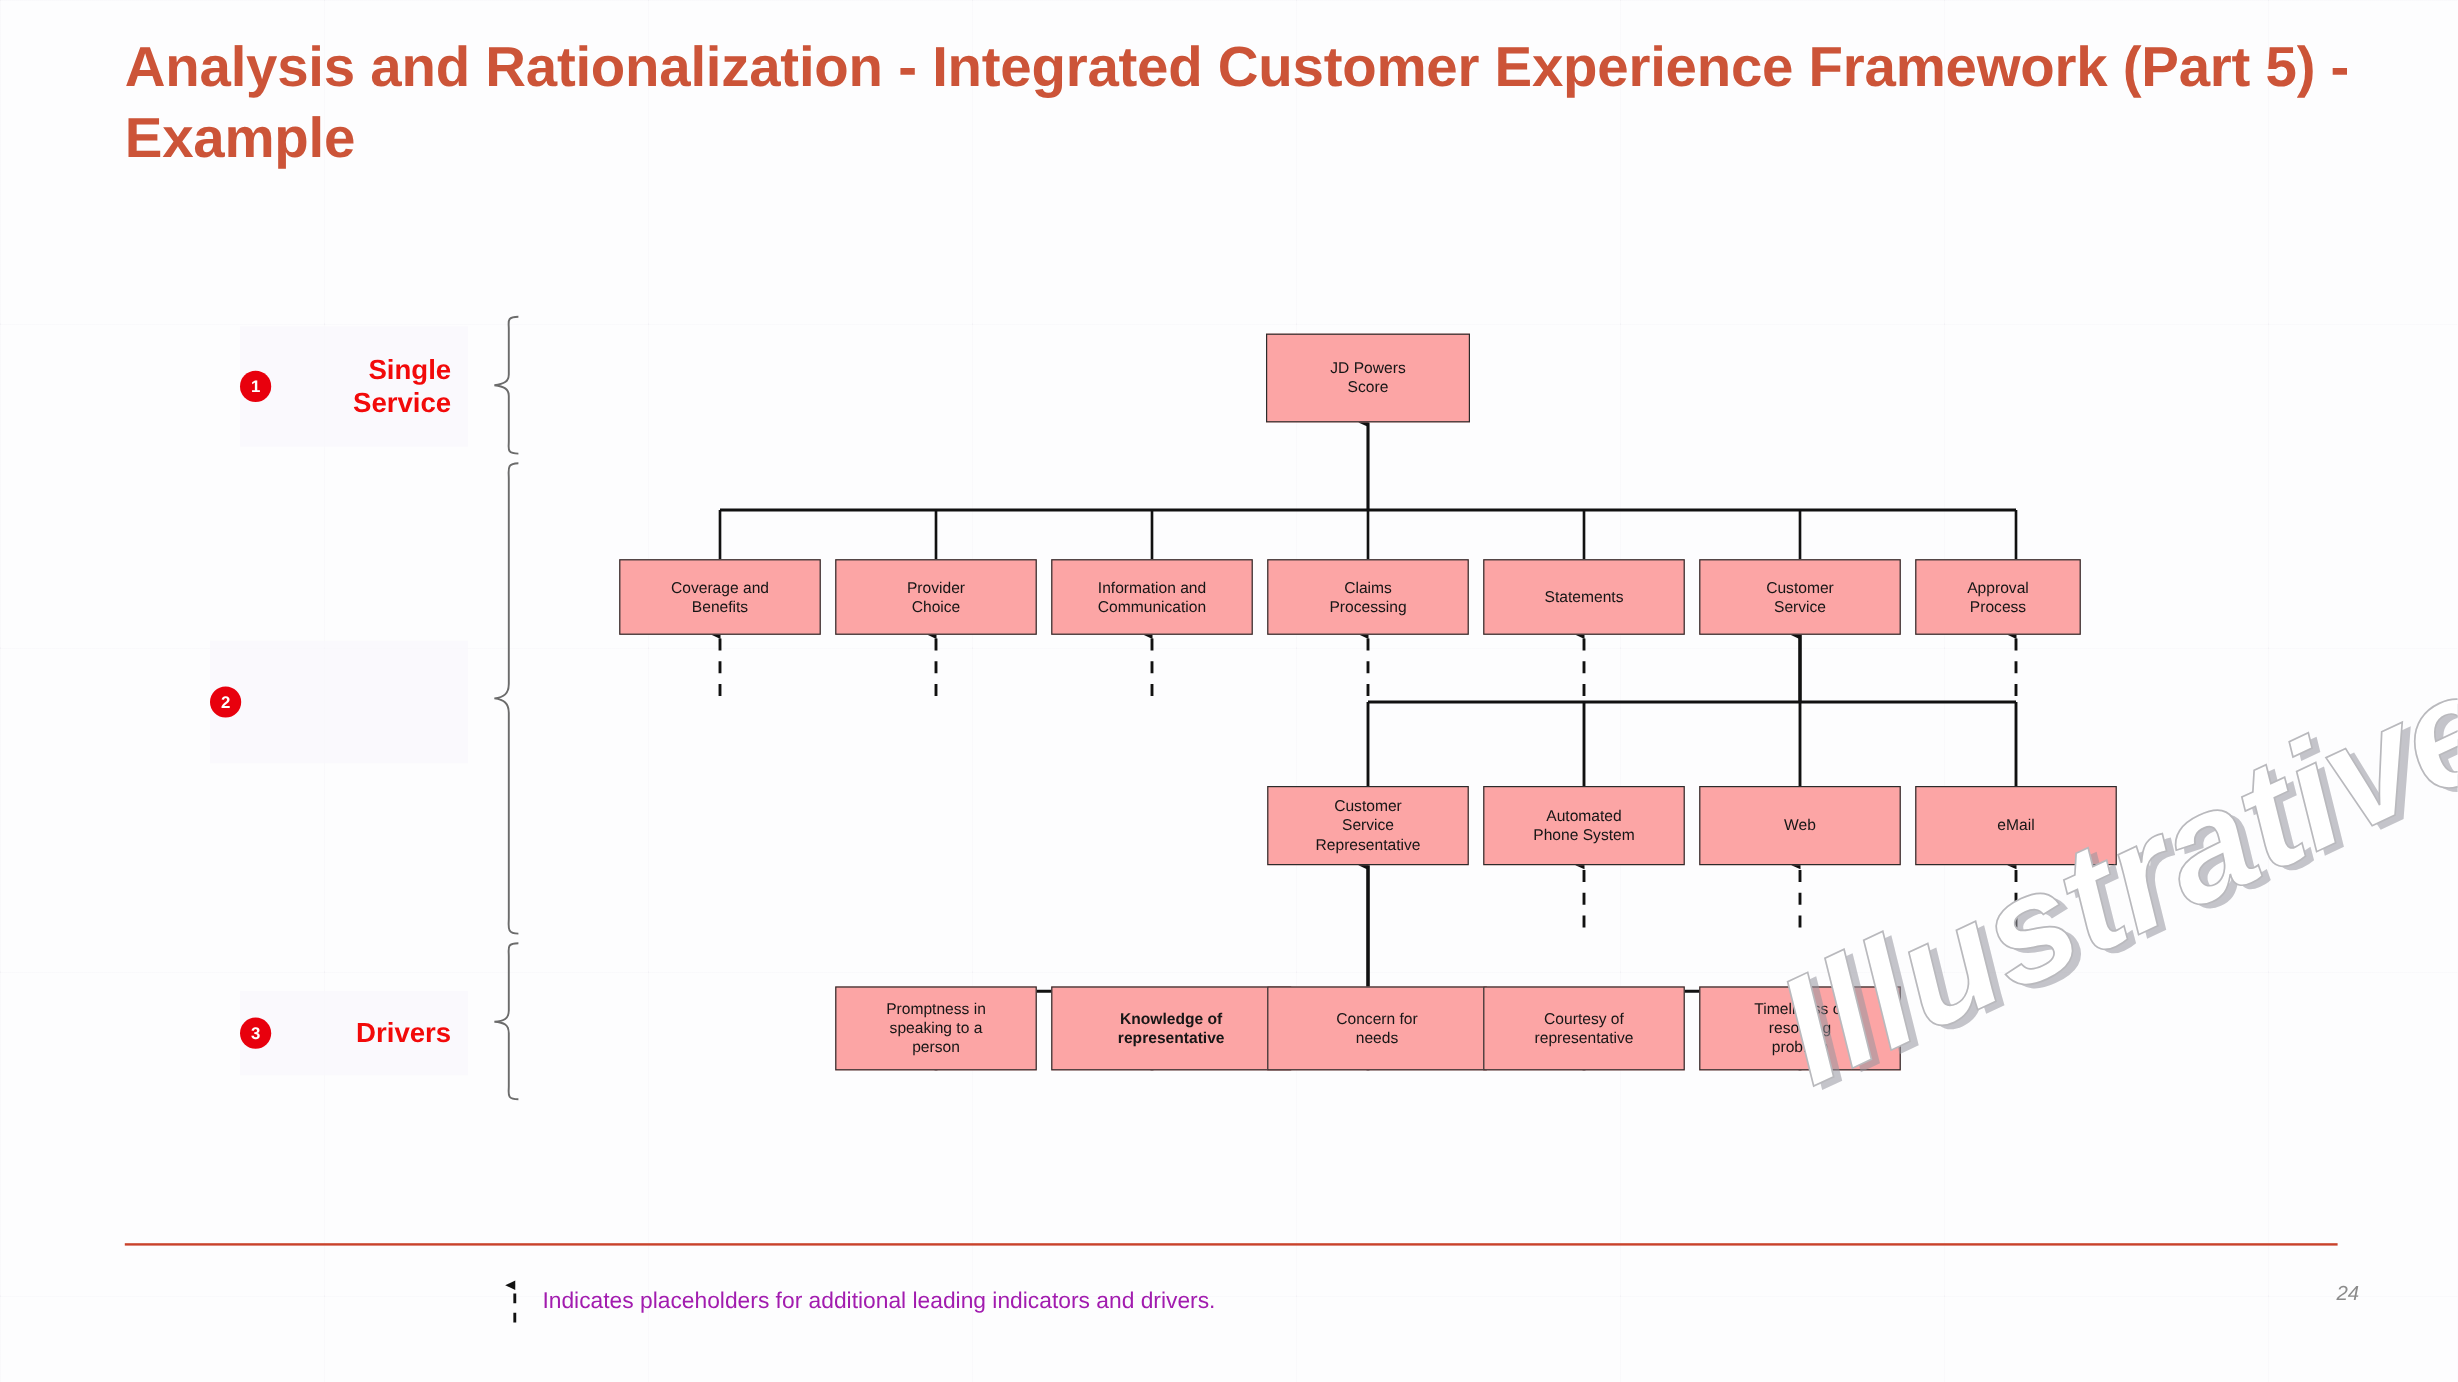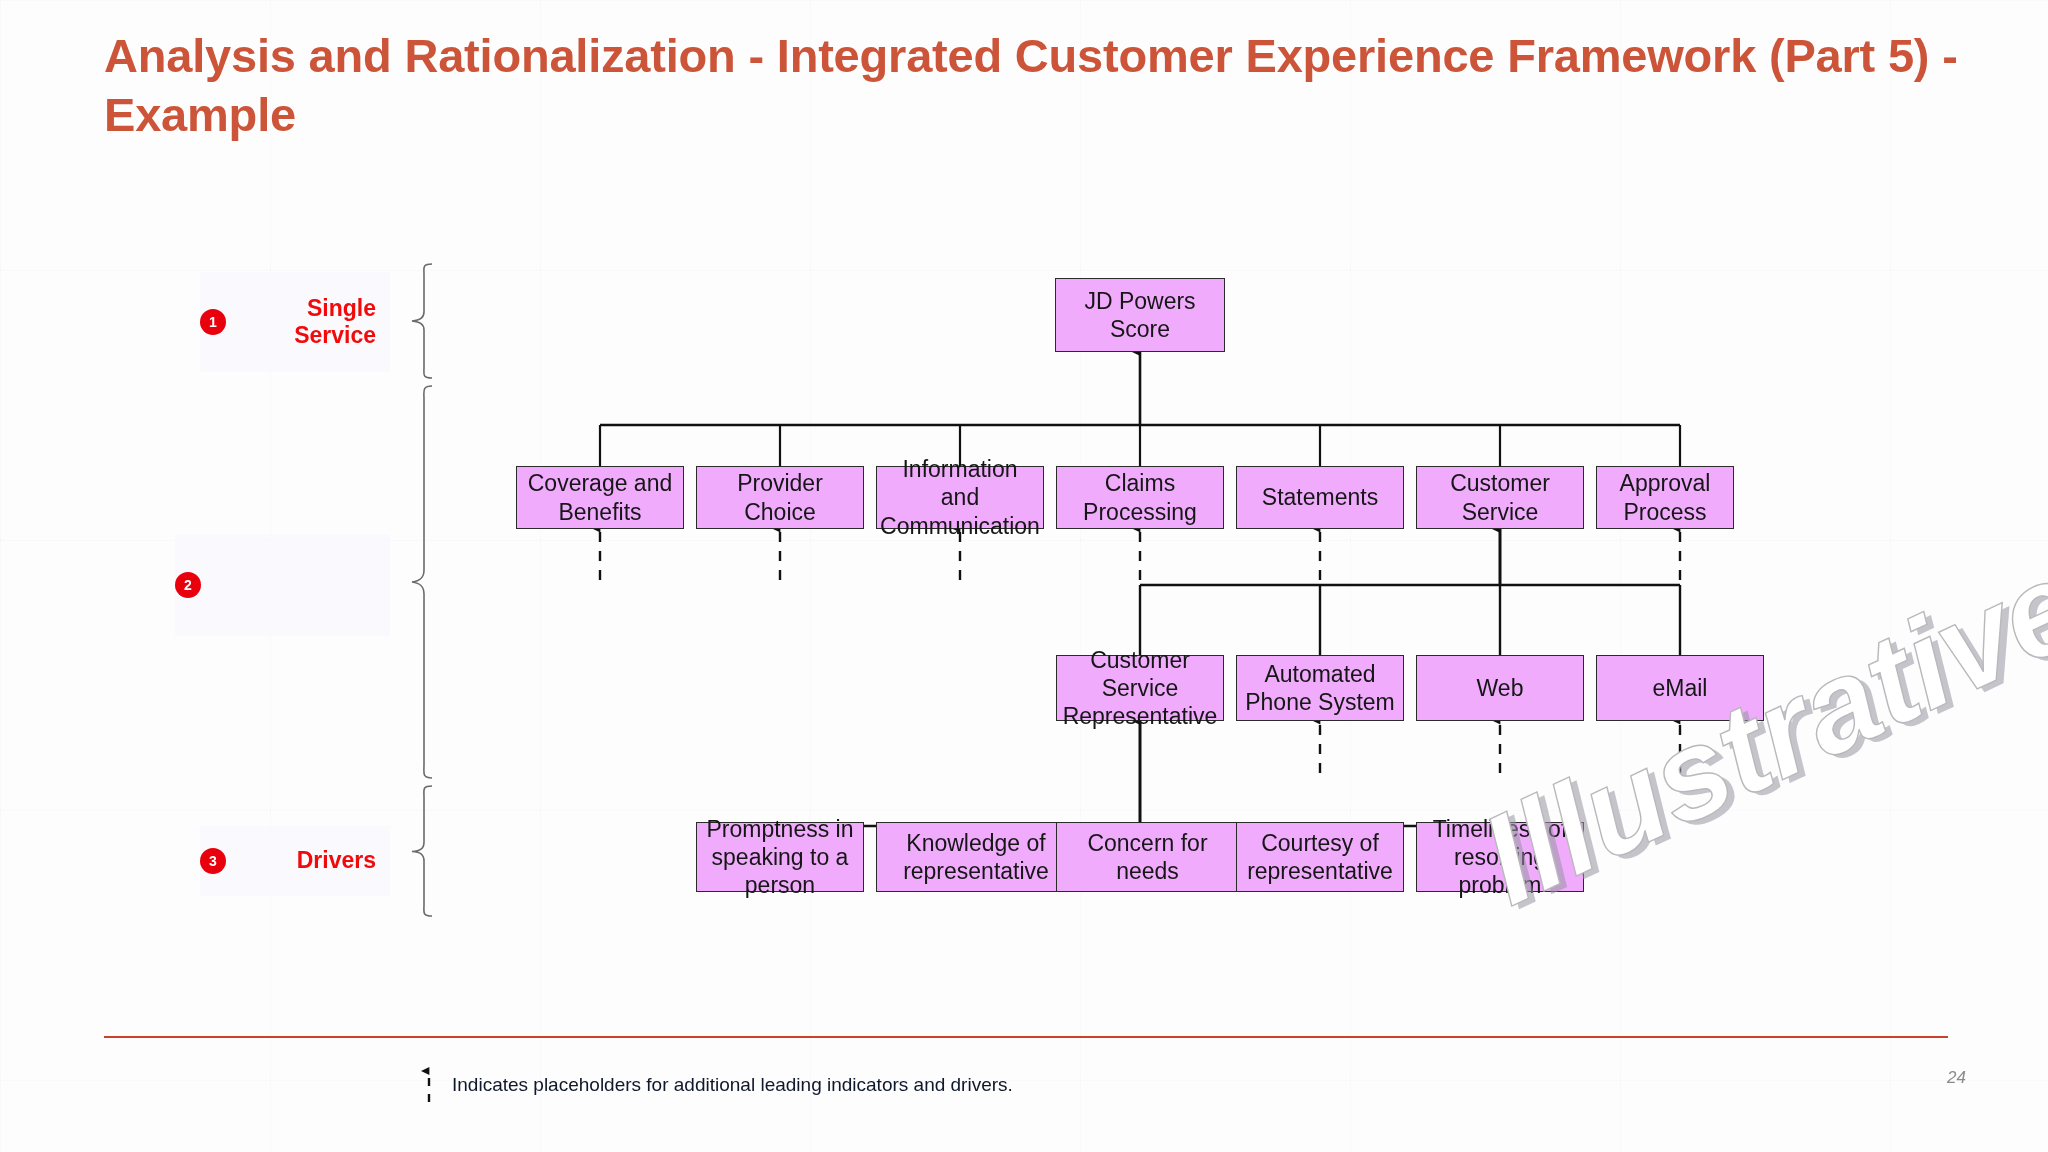--- a/index.html
+++ b/index.html
@@ -85,39 +85,39 @@
     position: absolute;
     left: 0; top: 0;
     width: 2048px; height: 1152px;
     z-index: 4;
   }
 
   
   .node {
     position: absolute;
     border: 1.6px solid #2b2b2b;
-    background: #f0abfc;
+    background: #fca5a5;
     display: flex;
     align-items: center;
     justify-content: center;
     text-align: center;
-    font-size: 23px;
+    font-size: 13px;
     line-height: 1.22;
     color: #161616;
     z-index: 7;
     padding: 2px 4px;
   }
 
   
   .footnote {
     position: absolute;
     left: 452px;
     top: 1074px;
     font-size: 19px;
-    color: #0f172a;
+    color: #a21caf;
     z-index: 7;
     white-space: nowrap;
   }
   .footnote-marker { position: absolute; left: 418px; top: 1060px; z-index: 7; }
 
   
   .rule {
     position: absolute;
     left: 104px;
     top: 1036px;
@@ -259,21 +259,21 @@
 <div class="node" style="left:1236px; top:466px; width:168px; height:63px;">Statements</div>
 <div class="node" style="left:1416px; top:466px; width:168px; height:63px;">Customer<br>Service</div>
 <div class="node" style="left:1596px; top:466px; width:138px; height:63px;">Approval<br>Process</div>
 
 <div class="node" style="left:1056px; top:655px; width:168px; height:66px;">Customer<br>Service<br>Representative</div>
 <div class="node" style="left:1236px; top:655px; width:168px; height:66px;">Automated<br>Phone System</div>
 <div class="node" style="left:1416px; top:655px; width:168px; height:66px;">Web</div>
 <div class="node" style="left:1596px; top:655px; width:168px; height:66px;">eMail</div>
 
 <div class="node" style="left:696px; top:822px; width:168px; height:70px;">Promptness in<br>speaking to a<br>person</div>
-<div class="node" style="left:876px; top:822px; width:200px; height:70px;">Knowledge of<br>representative</div>
+<div class="node" style="left:876px; top:822px; width:200px; height:70px;font-weight:bold;">Knowledge of<br>representative</div>
 <div class="node" style="left:1056px; top:822px; width:183px; height:70px;">Concern for<br>needs</div>
 <div class="node" style="left:1236px; top:822px; width:168px; height:70px;">Courtesy of<br>representative</div>
 <div class="node" style="left:1416px; top:822px; width:168px; height:70px;">Timeliness of<br>resolving<br>problem</div>
 
 <div class="watermark">Illustrative</div>
 
 <div class="rule"></div>
 
 <svg class="footnote-marker" width="22" height="44" viewBox="0 0 22 44">
   <defs>

